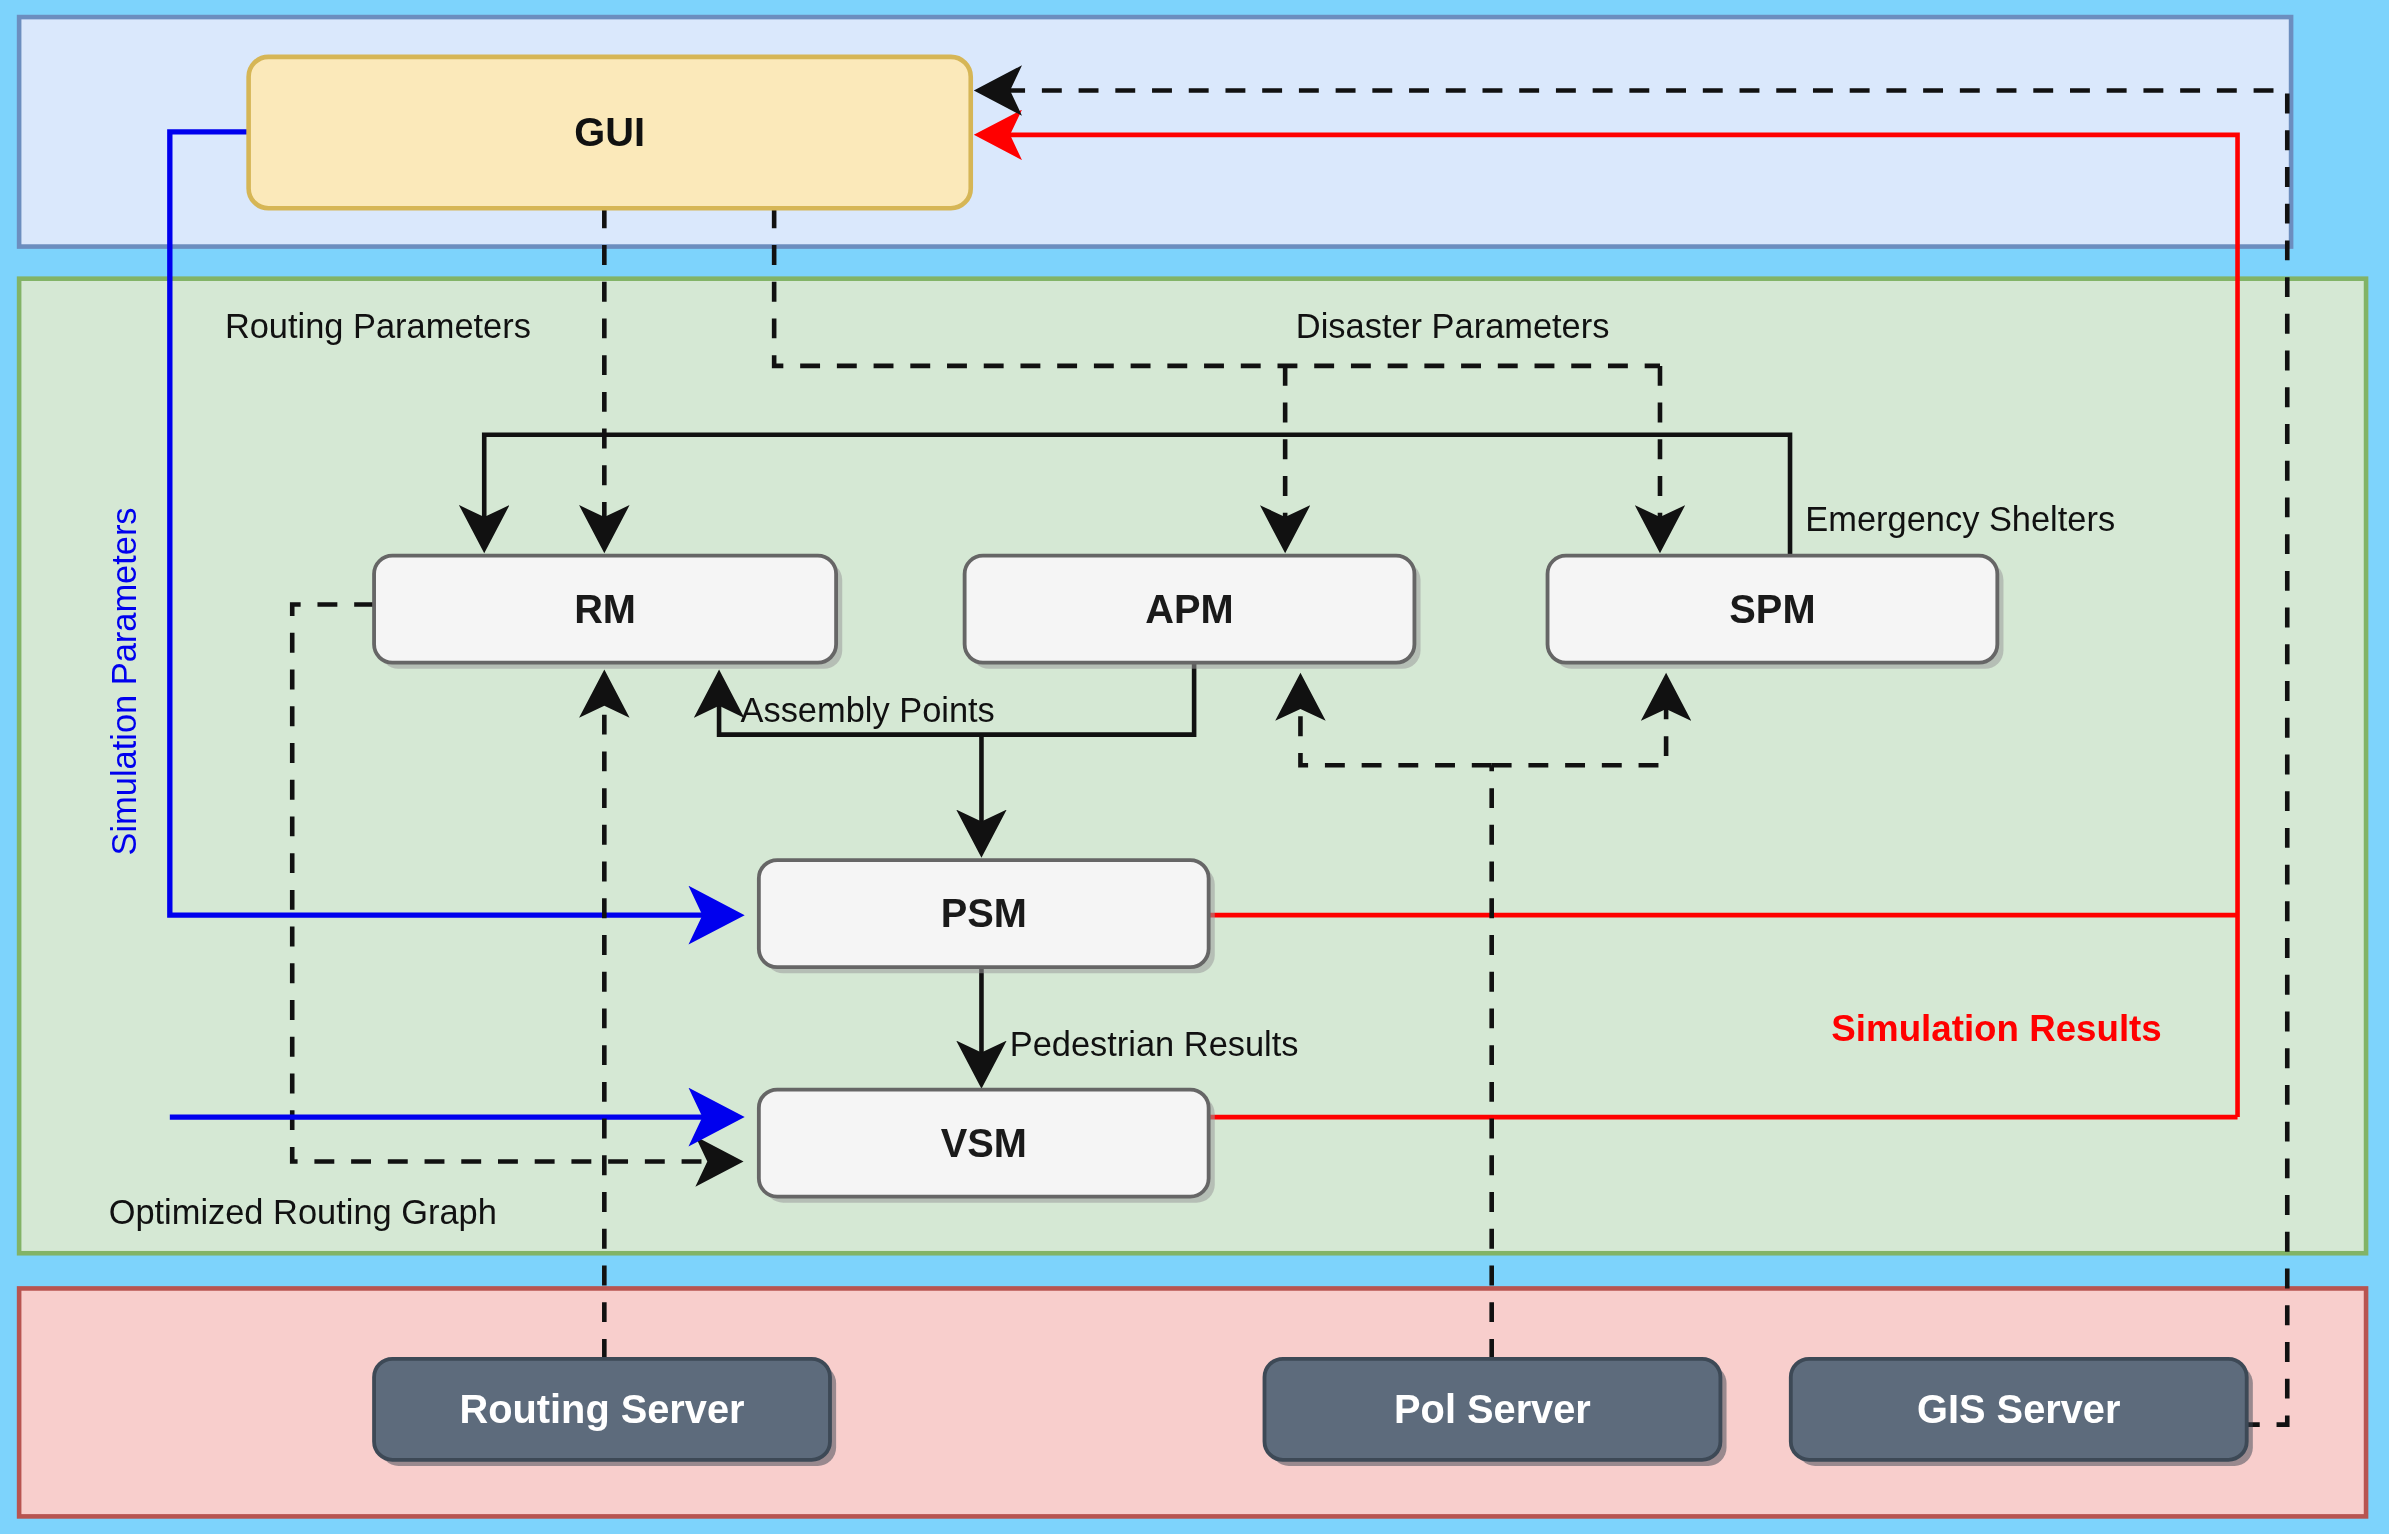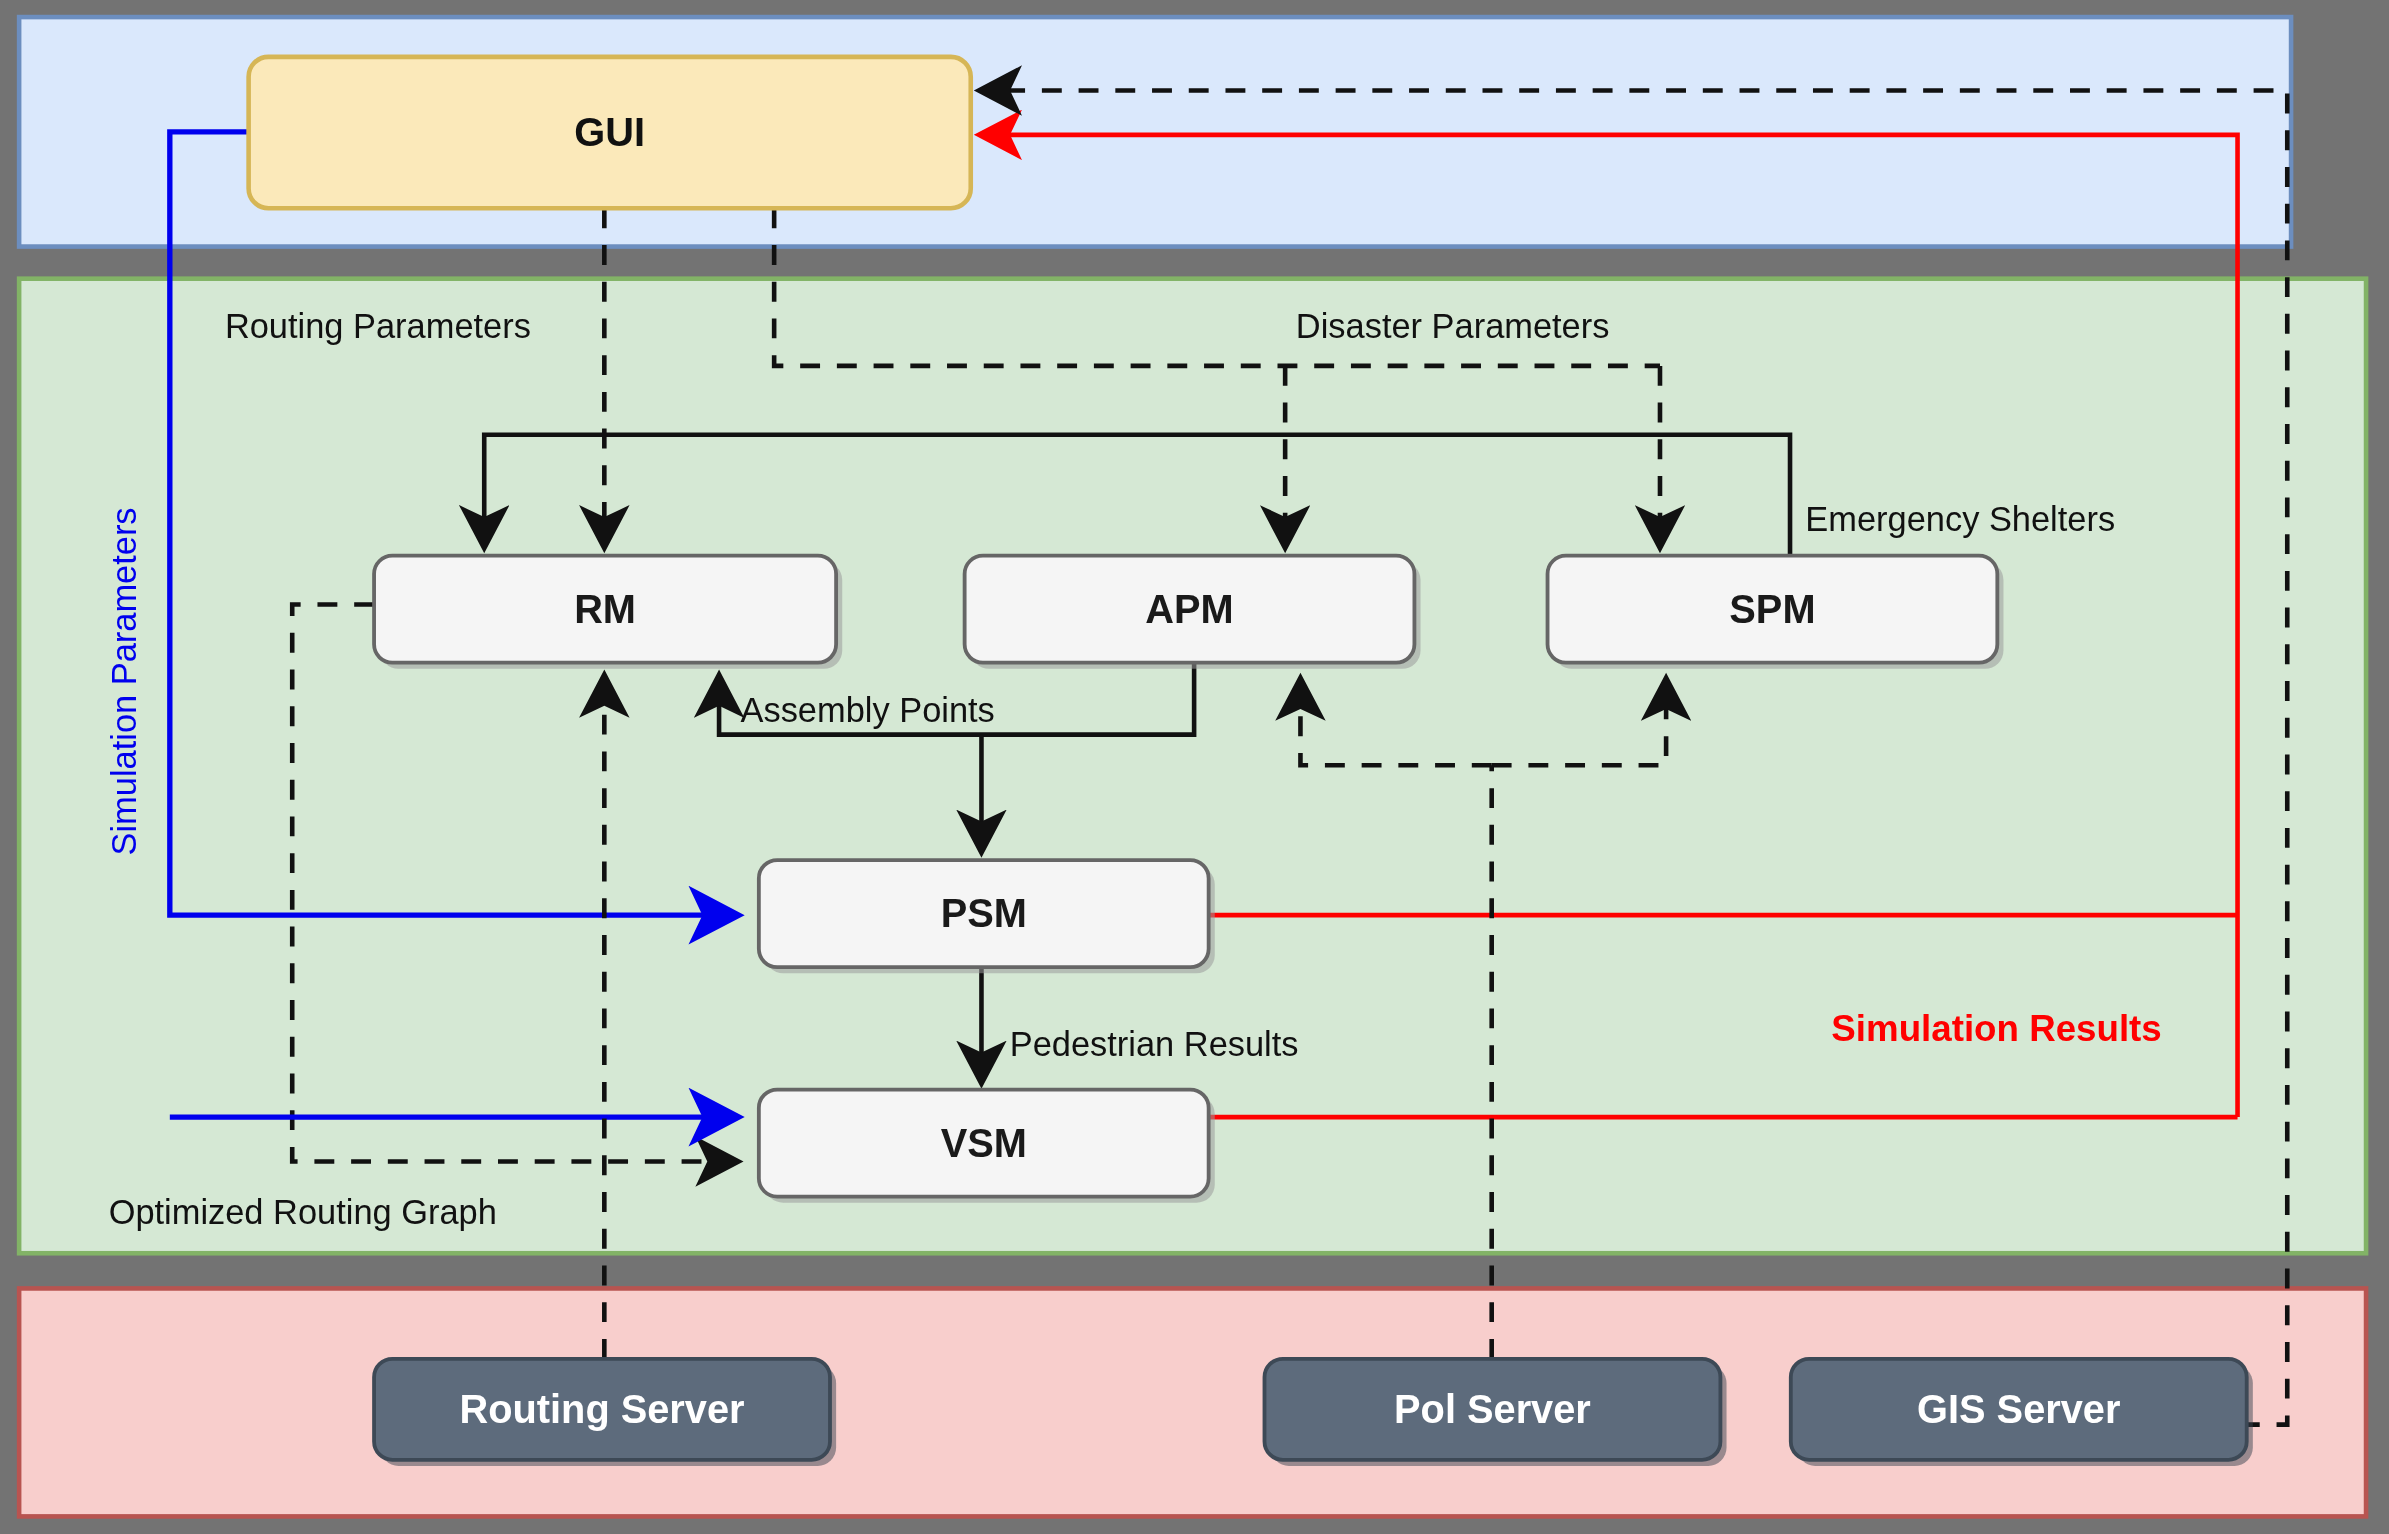--- a/index.html
+++ b/index.html
@@ -1,17 +1,17 @@
 <!DOCTYPE html>
 <html style="font-size:12.2px"><head>
 <meta charset="utf-8">
 <style>
   html,body{margin:0;padding:0;background:#ffffff;}
   body{width:2389px;height:1535px;font-family:"Liberation Sans",sans-serif;}
-  #stage{position:relative;width:2389px;height:1535px;overflow:hidden;background:#737373;}
+  #stage{position:relative;width:2389px;height:1535px;overflow:hidden;background:#7dd3fc;}
   svg#diagram{position:absolute;left:0;top:0;width:2389px;height:1535px;}
   .layer-rect{stroke-width:6;}
   .mod-box{fill:#f5f5f5;stroke:#666666;stroke-width:5;}
   .mod-shadow{fill:#9a9a9a;opacity:.55;}
   .gui-box{fill:#fbe9ba;stroke:#d6b656;stroke-width:6;}
   .srv-box{fill:#5d6b7c;stroke:#3d4956;stroke-width:5;}
   .srv-shadow{fill:#3a4450;opacity:.5;}
   .lbl{font-family:"Liberation Sans",sans-serif;font-size:45px;fill:#111111;}
   .mod-lbl{font-family:"Liberation Sans",sans-serif;font-size:52px;font-weight:bold;fill:#1a1a1a;}
   .srv-lbl{font-family:"Liberation Sans",sans-serif;font-size:52px;font-weight:bold;fill:#ffffff;}

